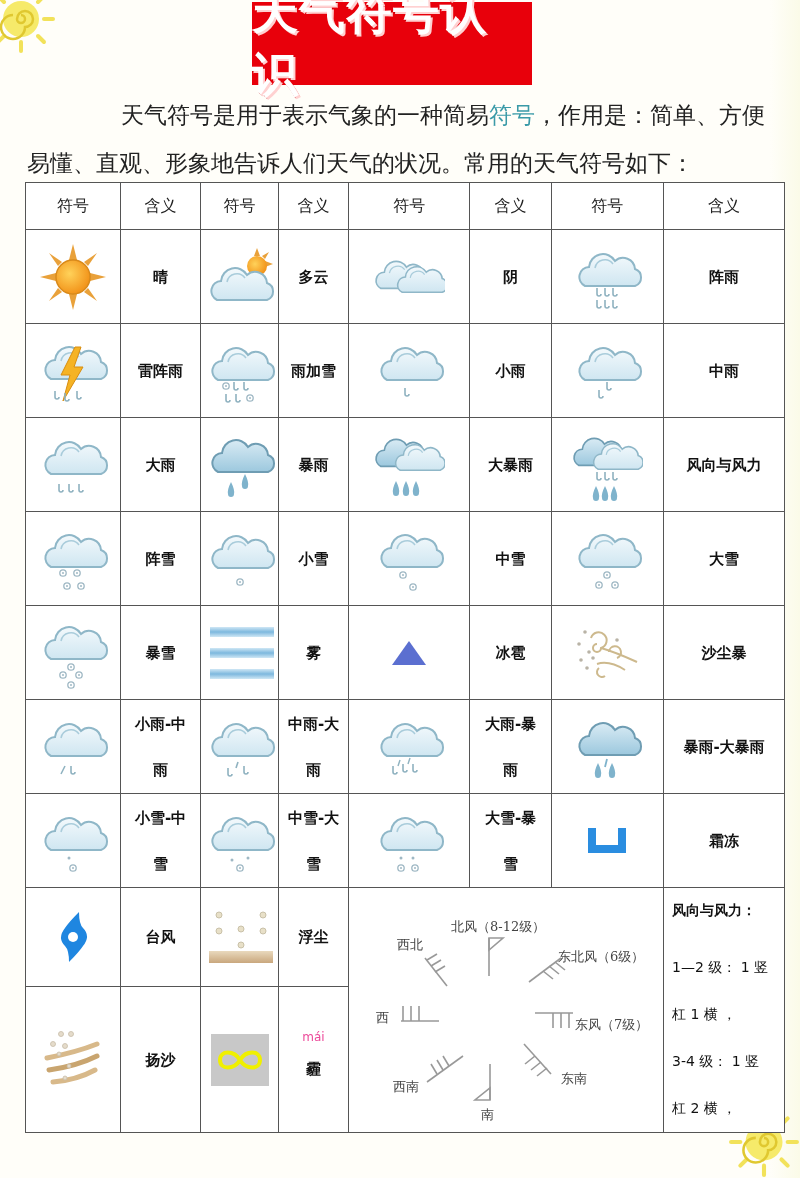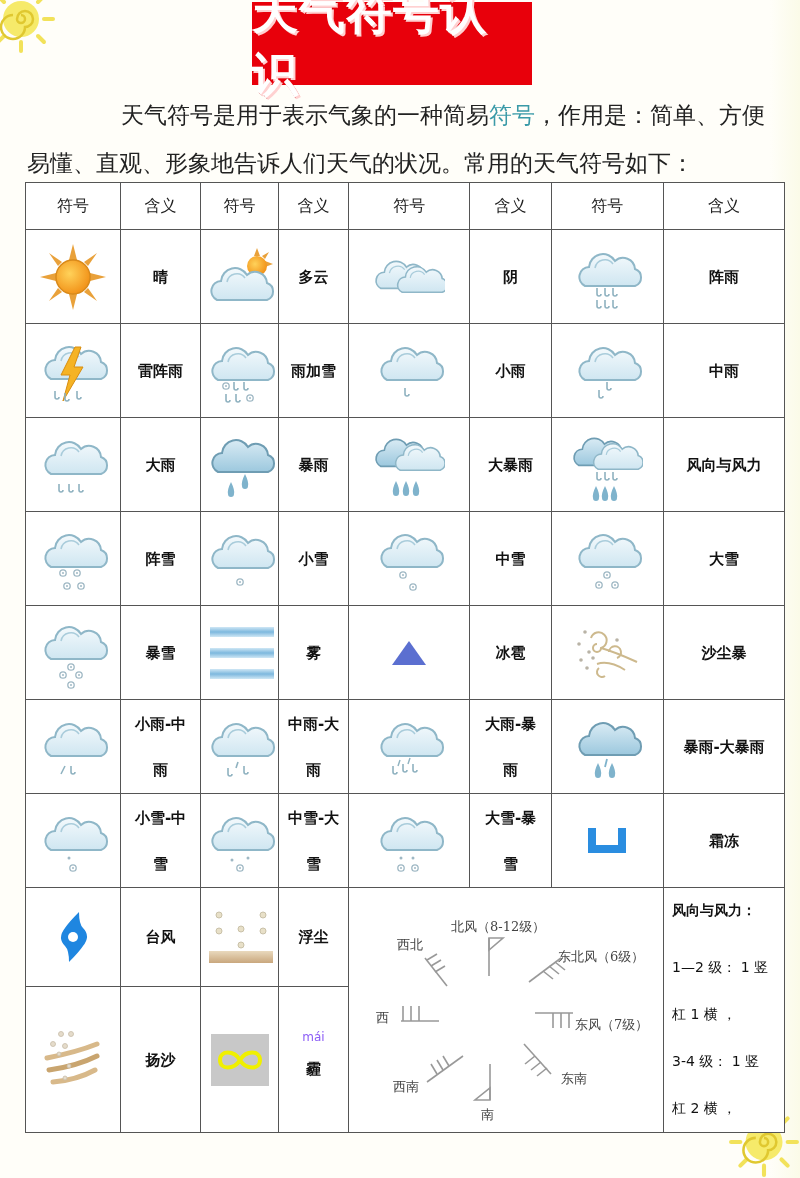--- a/index.html
+++ b/index.html
@@ -15,21 +15,21 @@
   .hdr td{height:46px;font-size:16px;color:#222;}
   .row td{height:93px;}
   .mean{font-size:15px;font-weight:bold;line-height:46px;}
   .mean.single{line-height:20px;}
   .icon{display:block;margin:0 auto;}
   .wind-legend{text-align:left !important;vertical-align:top !important;padding:12px 6px 0 8px !important;font-size:14px;}
   .wind-legend div{line-height:47px;}
   .wind-legend .lt{font-weight:bold;line-height:20px;margin-bottom:24px;}
   .wind-panel{position:relative;}
   .wl{position:absolute;font-size:13px;color:#444;white-space:nowrap;font-family:"DejaVu Serif",serif;}
-  .pinyin{font-size:12px;color:#8b5cf6;font-weight:normal;display:block;line-height:18px;}
+  .pinyin{font-size:12px;color:#ec4899;font-weight:normal;display:block;line-height:18px;}
 </style>
 </head>
 <body>
 
 <div class="bg-glow"></div>
 
 <svg class="sun-deco" style="left:-14px;top:-16px" width="70" height="70" viewBox="0 0 70 70">
   <g stroke="#f2e25a" stroke-width="4" stroke-linecap="round">
     <line x1="35" y1="3" x2="35" y2="12"></line>
       <line x1="35" y1="58" x2="35" y2="67"></line>

